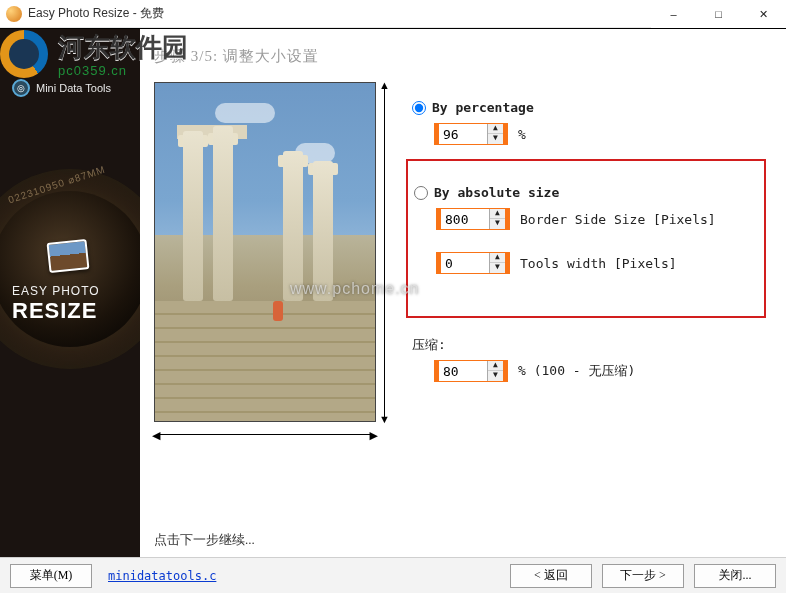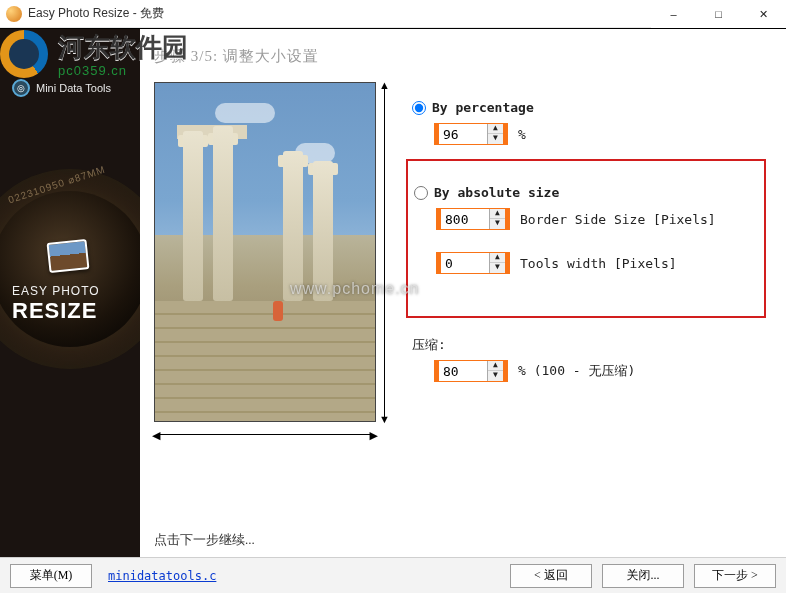--- a/index.html
+++ b/index.html
@@ -375,15 +375,15 @@
 
     <div class="hint">点击下一步继续...</div>
   </div>
 </div>
 
 <div class="bottombar">
   <button class="btn">菜单(M)</button>
   <a class="linklike">minidatatools.c</a>
   <div class="spacer"></div>
   <button class="btn">&lt; 返回</button>
+  <button class="btn">下一步 &gt;</button>
   <button class="btn">关闭...</button>
-  <button class="btn">下一步 &gt;</button>
 </div>
 
 </body></html>

